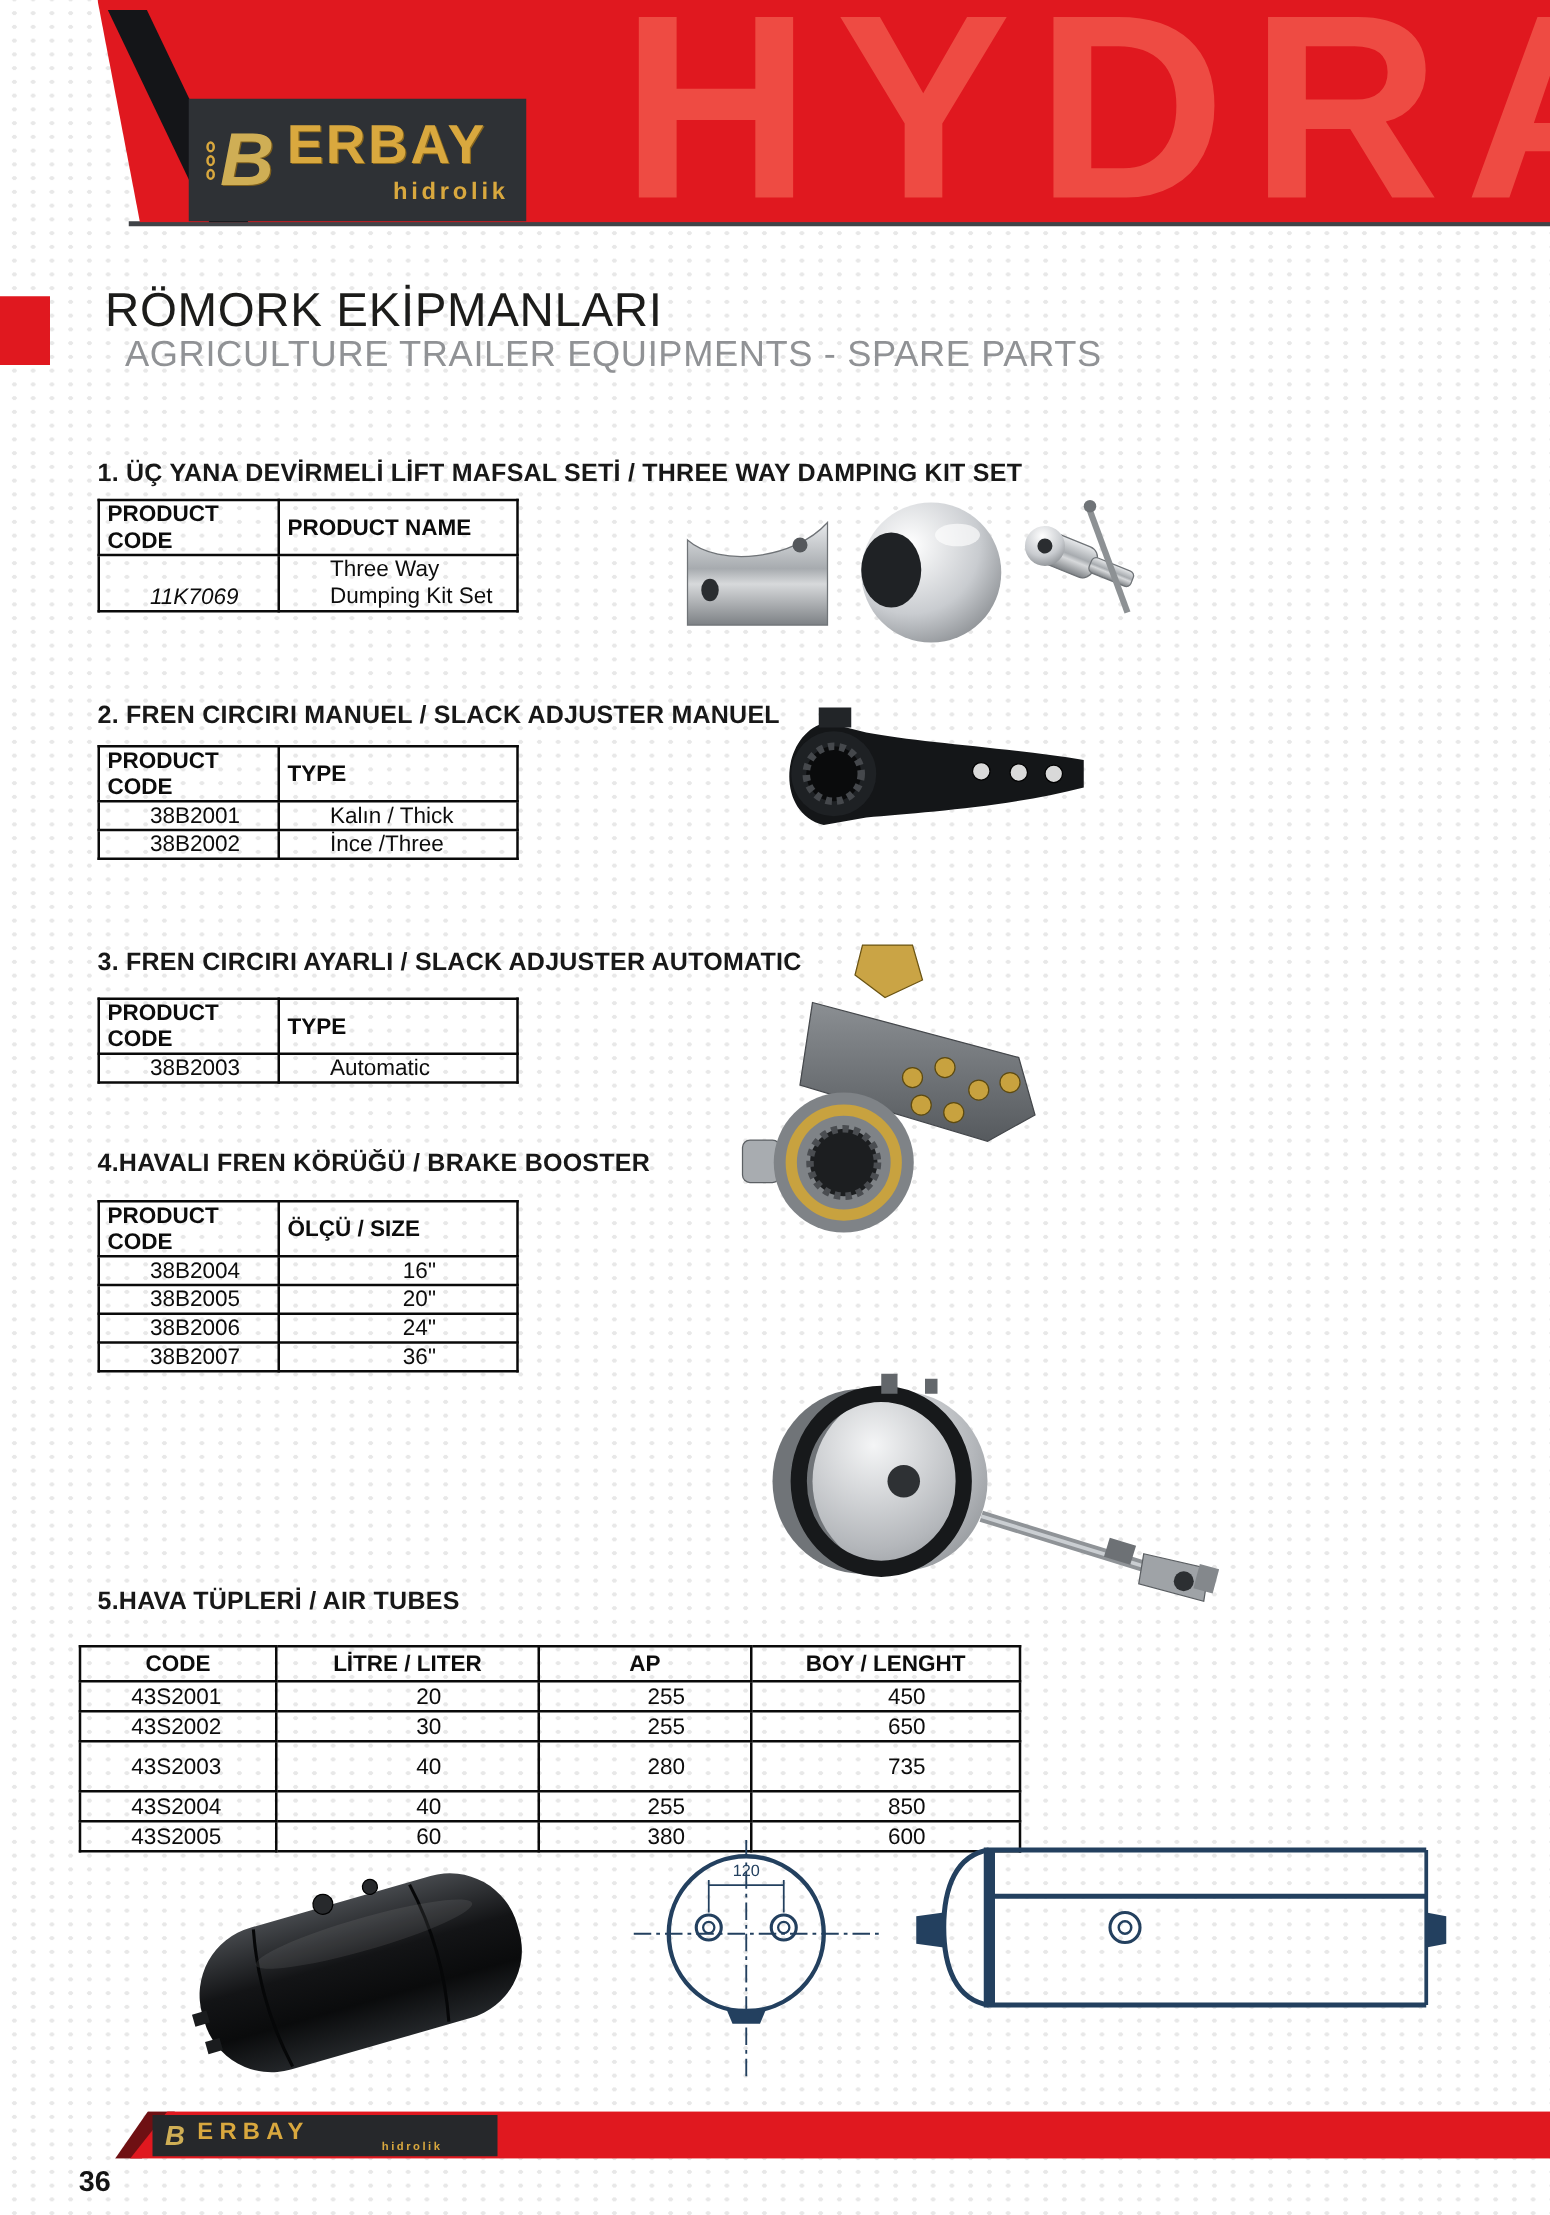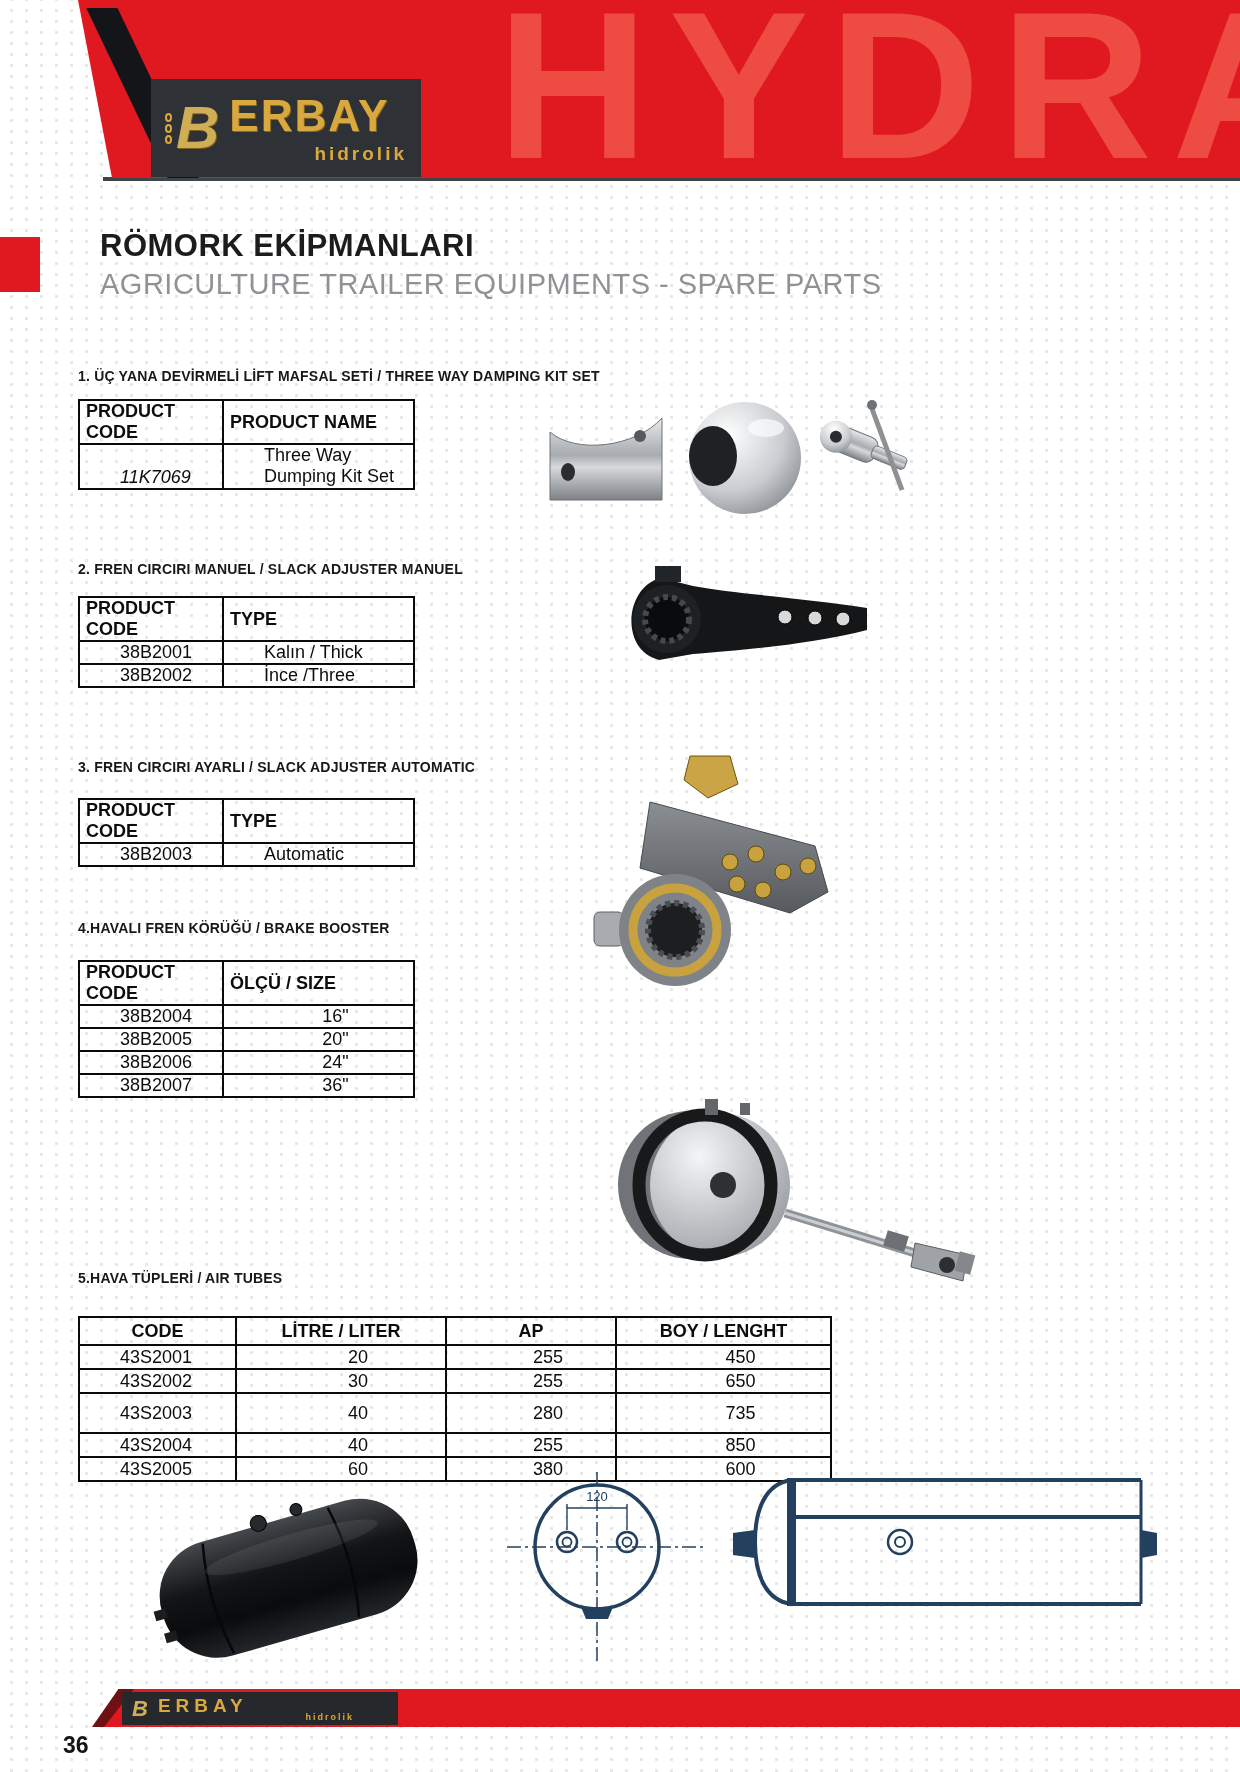--- a/index.html
+++ b/index.html
@@ -26,26 +26,26 @@
   .chain i { display:block; width:7px; height:9px; border:2px solid #d9a83e; border-radius:50%; margin:1px 0; }
   .bglyph { font-size:60px; font-weight:800; font-style:italic; color:#cfae55;
     text-shadow:1px 1px 0 #7e5f1c; margin-right:10px; line-height:60px; }
   .logo-main { position:relative; flex:1; height:100%; }
   .logo-word { position:absolute; left:0; top:6px; font-size:44px; font-weight:800;
     letter-spacing:2px; color:#d9a83e; text-shadow:1px 1px 0 #8a681f; }
   .logo-sub { position:absolute; right:4px; bottom:6px; font-size:19px; font-weight:700;
     letter-spacing:3px; color:#d9a83e; }
   
   .red-tab { position:absolute; left:0; top:237px; width:40px; height:55px; background:#e0181f; }
-  .page-title { position:absolute; left:100px; top:228px; font-size:31px; font-weight:700;
+  .page-title { position:absolute; left:84px; top:228px; font-size:38px; font-weight:400;
     color:#1c1c1a; letter-spacing:0.5px; white-space:nowrap; }
   .page-subtitle { position:absolute; left:100px; top:268px; font-size:29px; font-weight:400;
     color:#909295; letter-spacing:0.5px; white-space:nowrap; }
   
-  .sec-title { position:absolute; font-size:14px; font-weight:700; color:#181818;
+  .sec-title { position:absolute; font-size:20px; font-weight:700; color:#181818;
     white-space:nowrap; letter-spacing:0.2px; }
   table.ct { position:absolute; border-collapse:collapse; table-layout:fixed;
     font-family:"Liberation Sans", sans-serif; font-size:18px; color:#0d0d0d; }
   .ct th, .ct td { border:2px solid #0a0a0a; padding:0 6px; overflow:hidden; }
   .ct th { font-weight:700; text-align:left; }
   .ct td { font-weight:400;padding-left:40px; }
   .vb { vertical-align:bottom;font-style:italic; }
   .vt { vertical-align:top; }
   .cc { text-align:center; }
   .t5 th { text-align:center; }
@@ -260,21 +260,21 @@
     <rect x="155" y="8" width="10" height="12" fill="#63676b"></rect>
     <line x1="200" y1="118" x2="330" y2="158" stroke="#8f9397" stroke-width="9"></line>
     <line x1="200" y1="118" x2="330" y2="158" stroke="#caced2" stroke-width="3"></line>
     <rect x="300" y="138" width="22" height="16" fill="#6d7175" transform="rotate(17 311 146)"></rect>
     <path d="M330,148 L382,160 L378,186 L326,172 Z" fill="#9fa3a7" stroke="#5a5e62"></path>
     <circle cx="362" cy="170" r="8" fill="#2c2f32"></circle>
     <rect x="372" y="158" width="16" height="20" fill="#84888c" transform="rotate(15 380 168)"></rect>
   </svg>
 
   <div class="sec-title" style="left:78px; top:1270px;">5.HAVA TÜPLERİ / AIR TUBES</div>
-  <table class="ct t5" style="left:78px; top:1316px; width:752px;border-radius:22px;">
+  <table class="ct t5" style="left:63px; top:1316px; width:752px;border-radius:22px;">
     <colgroup>
         <col style="width:157px">
         <col style="width:210px">
         <col style="width:170px">
         <col style="width:215px">
       </colgroup>
     <tbody>
         <tr style="height:28px">
       <th>CODE</th>
       <th>LİTRE / LITER</th>

